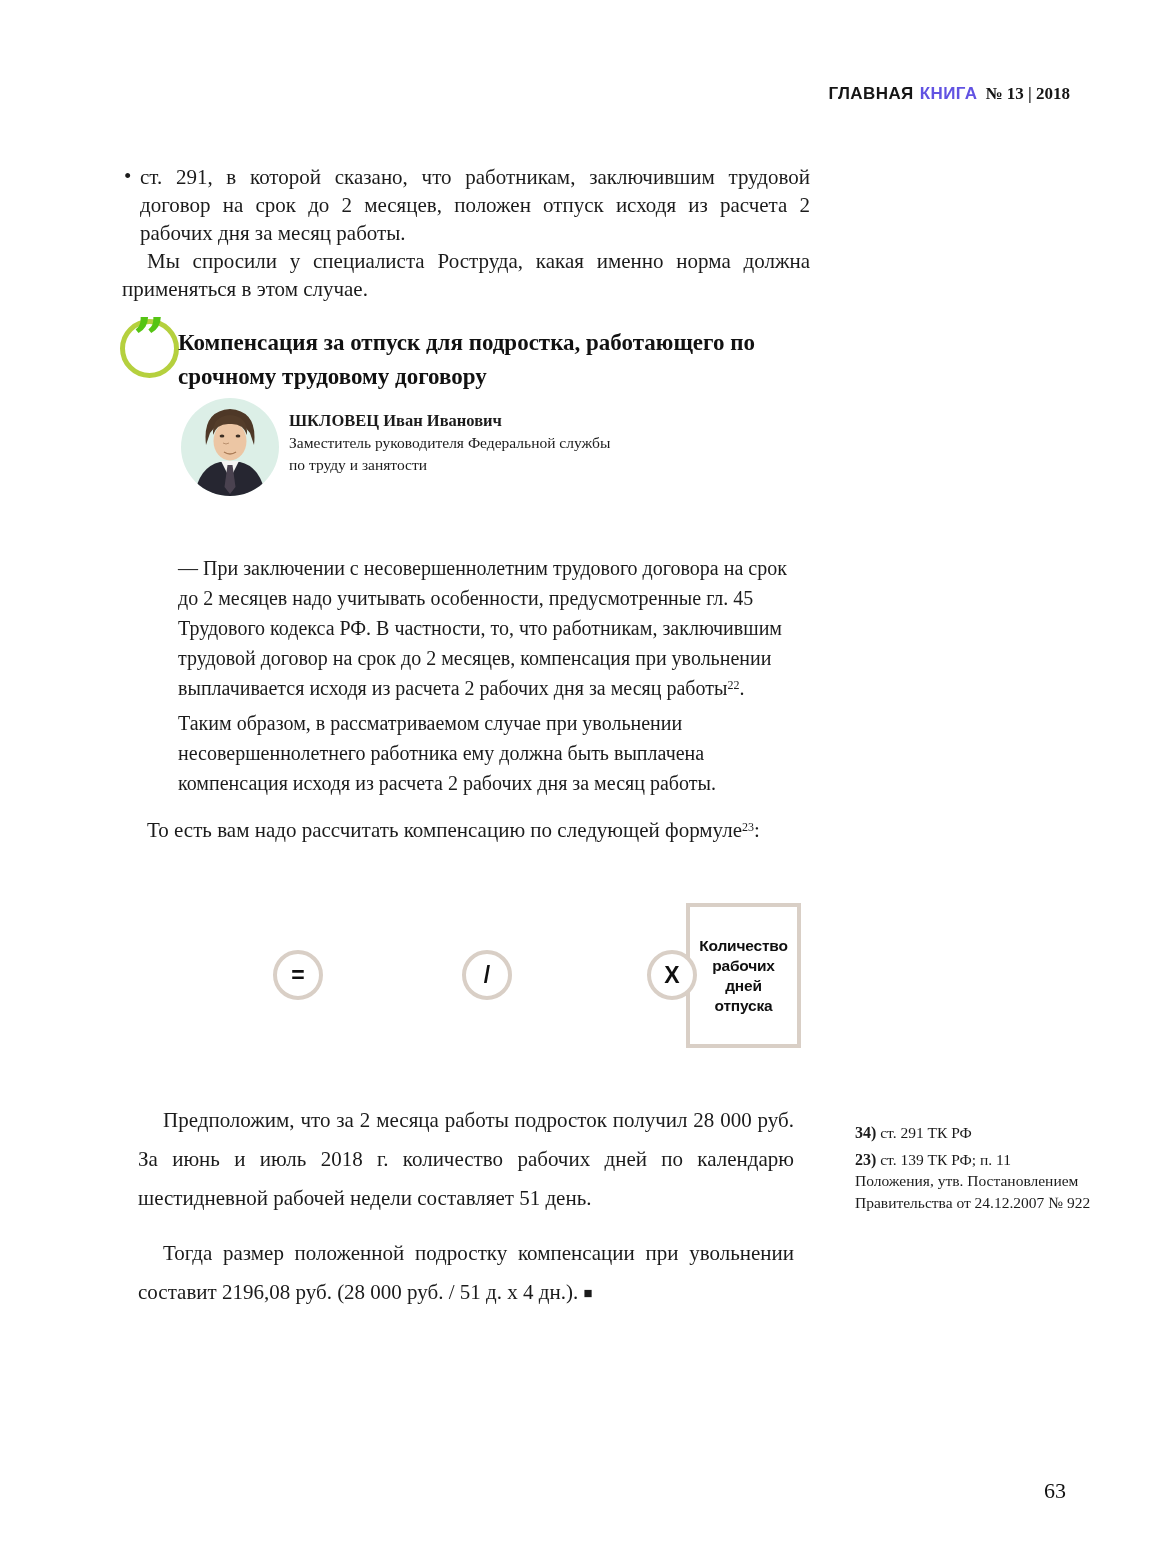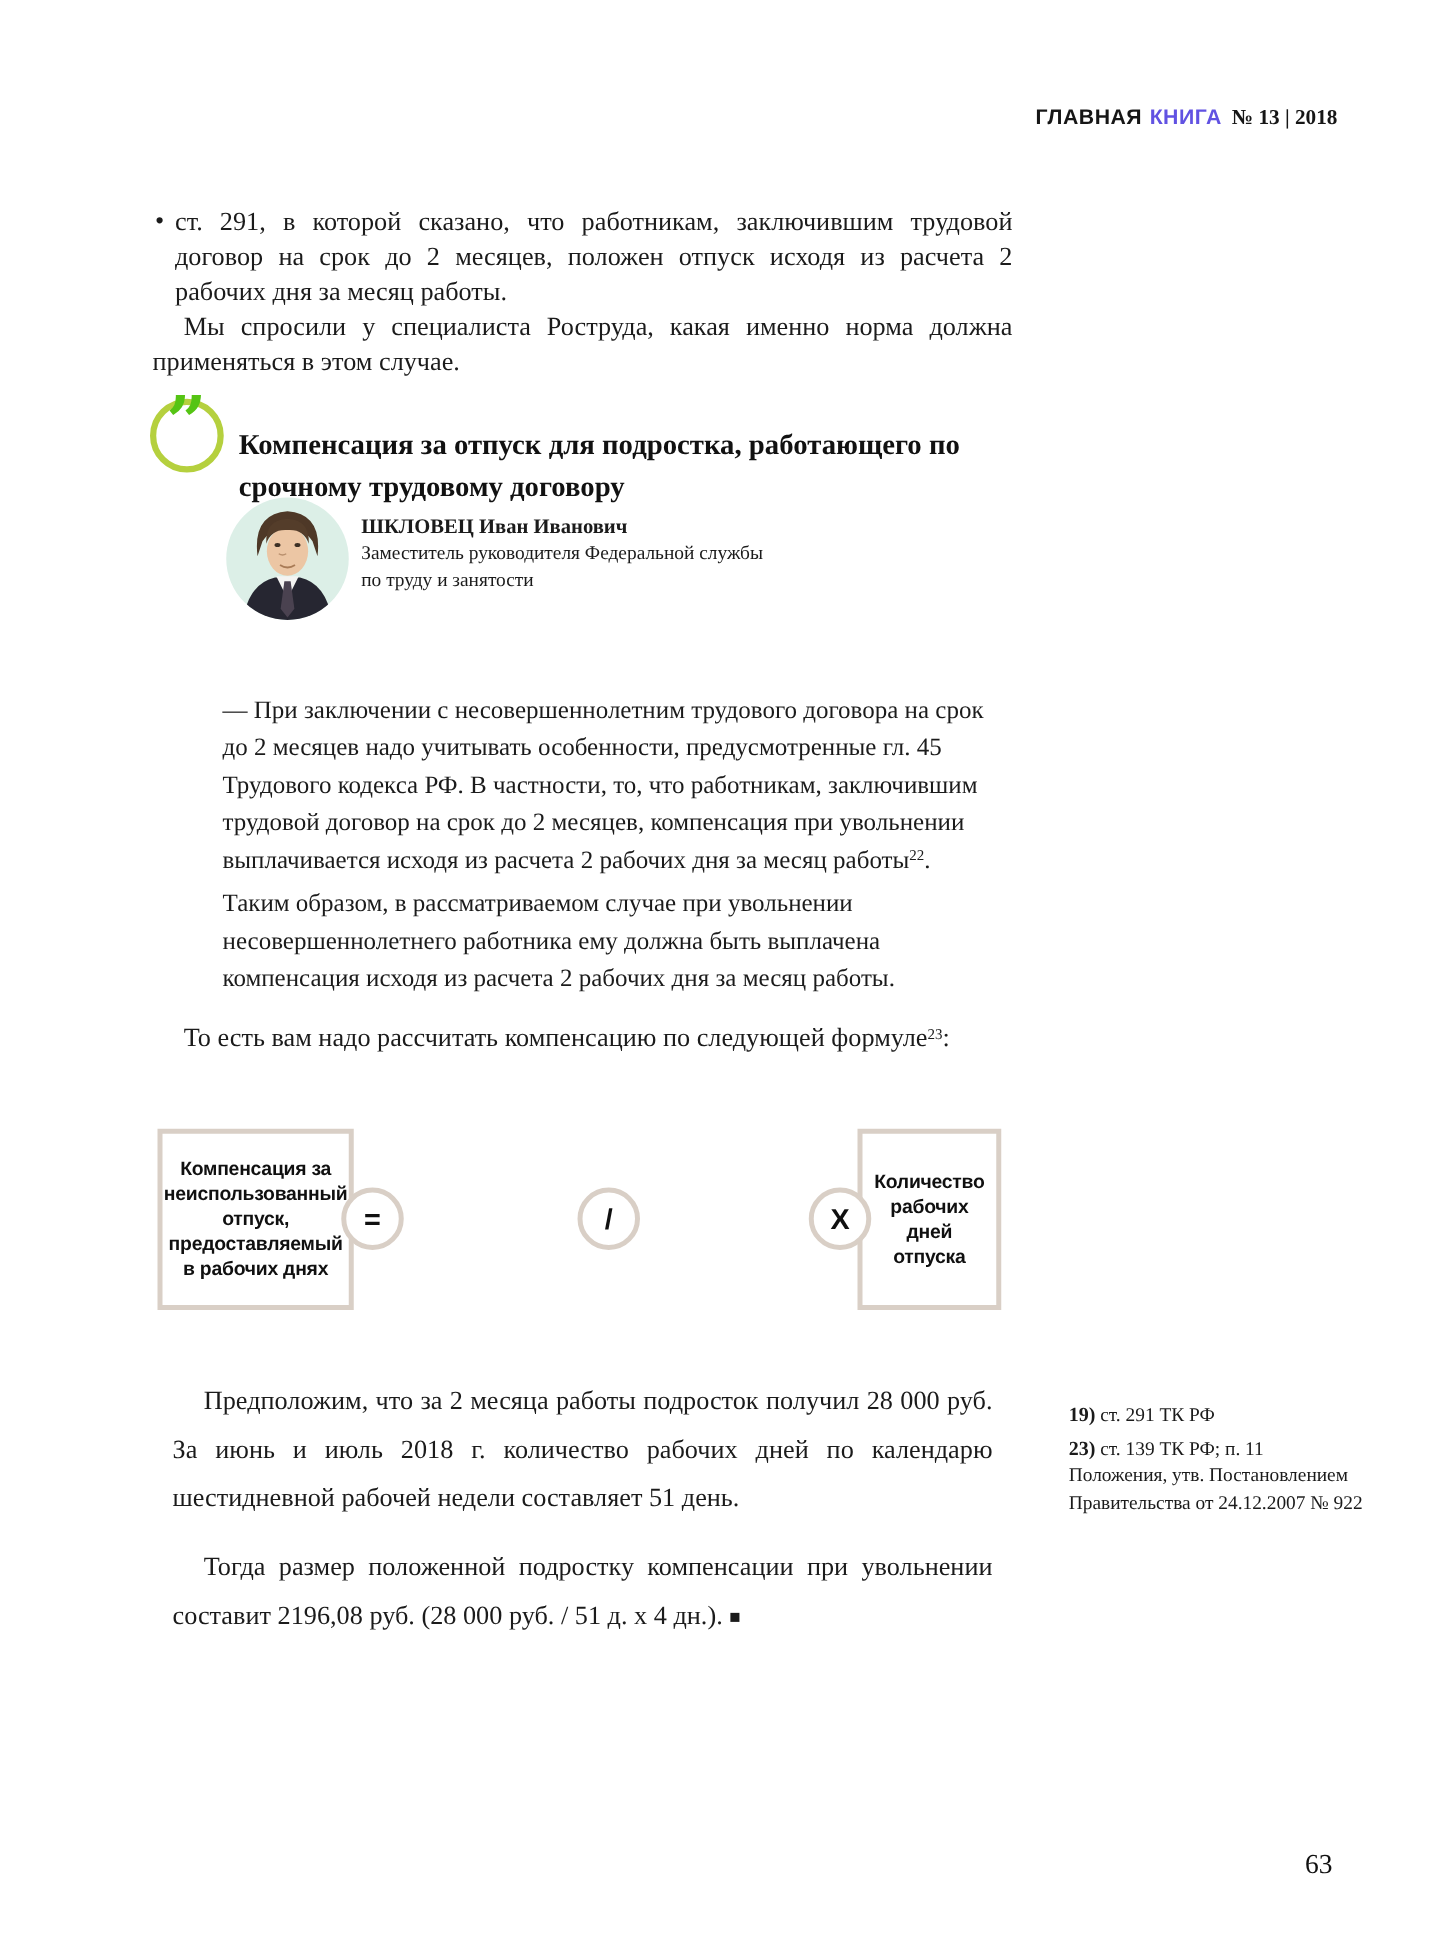--- a/index.html
+++ b/index.html
@@ -37,21 +37,21 @@
   .quote-icon {
     position:absolute; top:319px; left:-2px; width:49px; height:49px;
     border:5px solid #b5d03e; border-radius:50%; background:#fff;
   }
   .qmark {
     position:absolute; left:8px; top:-14px;
     font-family:"DejaVu Serif",serif; font-weight:bold;
     font-size:56px; color:#55c414; line-height:1;
   }
   .quote-title {
-    position:absolute; top:326px; left:56px; width:640px; margin:13px;
+    position:absolute; top:326px; left:56px; width:640px; margin:0;
     font-size:23px; line-height:34px; font-weight:bold; color:#111;
   }
   .expert { position:absolute; top:397px; left:58px; display:flex; }
   .avatar { width:100px; height:100px; flex:0 0 100px; }
   .expert-meta { padding-left:9px; padding-top:13px; }
   .expert-name { font-size:16.5px; font-weight:bold; line-height:22px; }
   .expert-role { font-size:15.5px; line-height:22px; }
 
   .quote-para {
     position:absolute; left:56px; width:622px; margin:0;
@@ -163,40 +163,39 @@
       <span>— При заключении с несовершеннолетним трудового договора на срок до 2 месяцев надо учитывать особенности, предусмотренные гл. 45 Трудового кодекса РФ. В частности, то, что работникам, заключившим трудовой договор на срок до 2 месяцев, компенсация при увольнении выплачивается исходя из расчета 2 рабочих дня за месяц работы</span><sup class="fnref">22</sup><span>.</span>
     </p>
 
     <p class="quote-para qp2">Таким образом, в рассматриваемом случае при увольнении несовершеннолетнего работника ему должна быть выплачена компенсация исходя из расчета 2 рабочих дня за месяц работы.</p>
 
     <p class="formula-intro">
       <span>То есть вам надо рассчитать компенсацию по следующей формуле</span><sup class="fnref">23</sup><span>:</span>
     </p>
 
     <div class="formula">
-      <div class="fbox fbox1">Компенсация за неиспользованный отпуск, предоставляемый в рабочих днях</div>
       <div class="fop fop1">=</div>
       <div class="fop fop2">/</div>
       <div class="fop fop3">X</div>
       <div class="fbox fbox4">Количество рабочих дней отпуска</div>
     </div>
 
     <div class="example">
       <p>Предположим, что за 2 месяца работы подросток получил 28 000 руб. За июнь и июль 2018 г. количество рабочих дней по календарю шестидневной рабочей недели составляет 51 день.</p>
       <p>
         <span>Тогда размер положенной подростку компенсации при увольнении составит 2196,08 руб. (28 000 руб. / 51 д. х 4 дн.).</span>
         <span class="endmark">■</span>
       </p>
     </div>
 
   </div>
 
   <aside class="footnotes">
     <p class="fn">
-      <b>19)</b>
+      <b>34)</b>
       <span>ст. 291 ТК РФ</span>
     </p>
     <p class="fn">
       <b>23)</b>
       <span>ст. 139 ТК РФ; п. 11 Положения, утв. Постановлением Правительства от 24.12.2007 № 922</span>
     </p>
   </aside>
 
   <div class="page-number">63</div>
 

